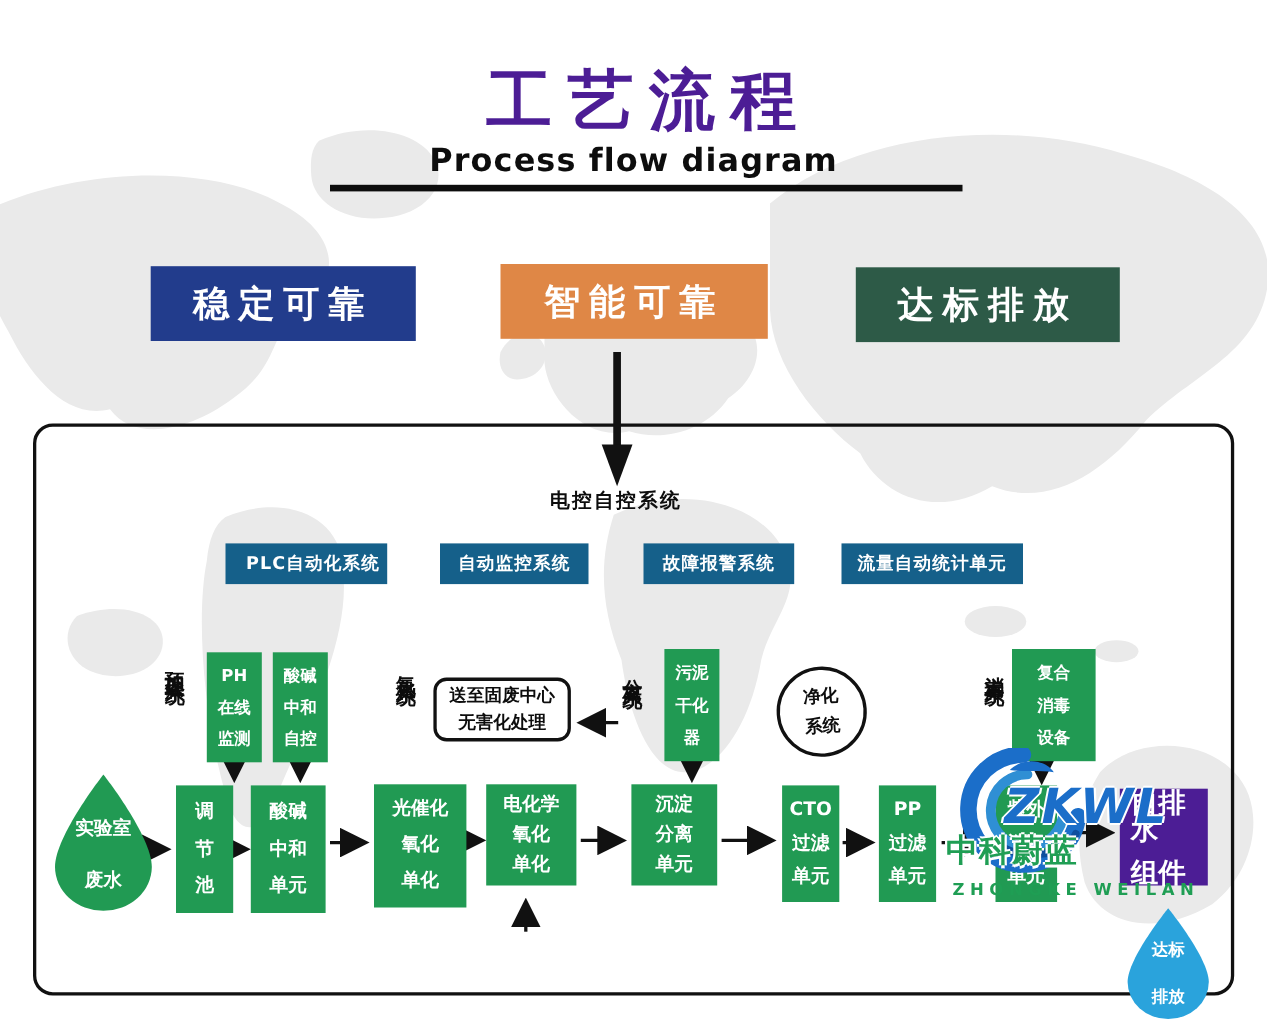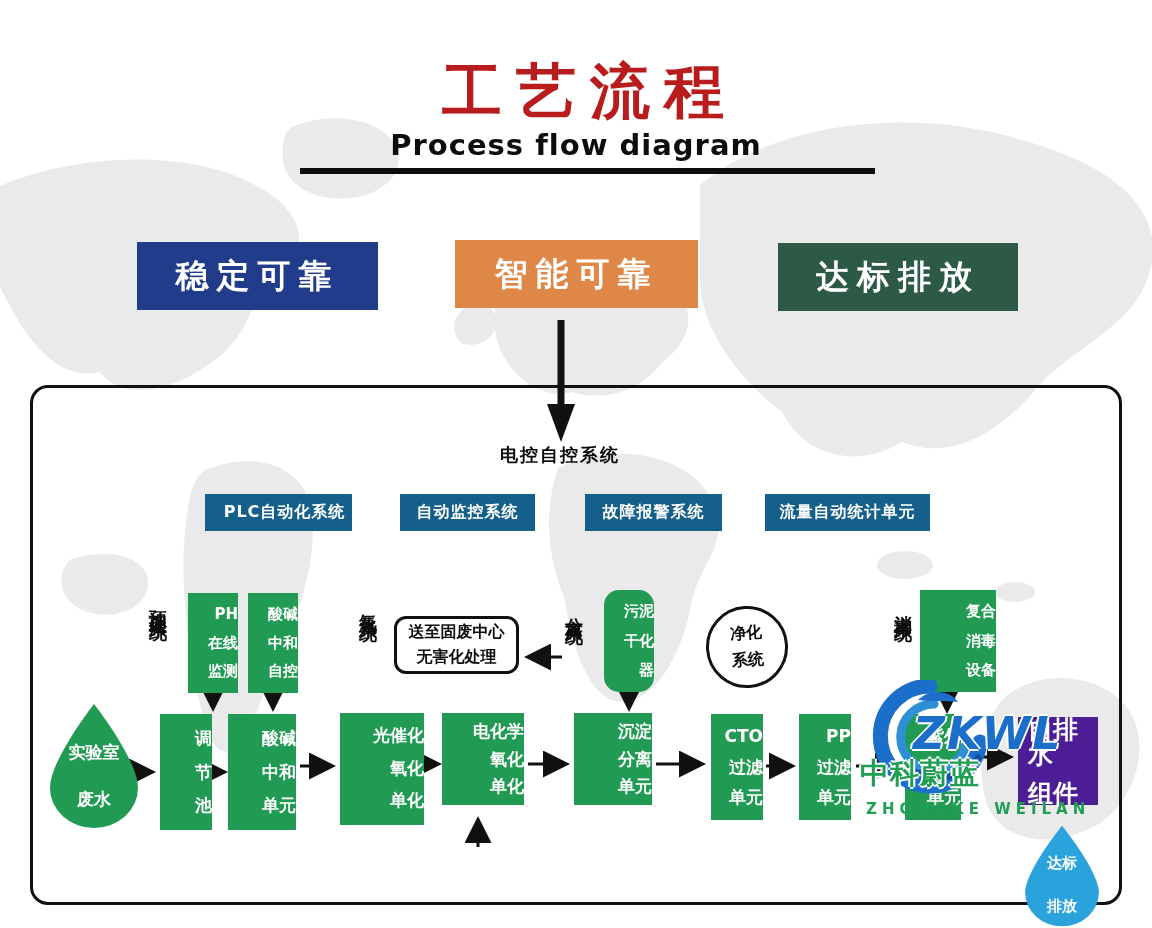--- a/index.html
+++ b/index.html
@@ -1,21 +1,21 @@
 <!DOCTYPE html>
 <html><head>
 <meta charset="utf-8">
 <style>
   * { margin:0; padding:0; box-sizing:border-box; }
   body { font-family:"DejaVu Sans", sans-serif; background:#fff; }
   .canvas { position:relative; width:1152px; height:928px; overflow:hidden; background:#fff; }
   .map-bg { position:absolute; left:0; top:0; z-index:0; }
 
   .title { position:absolute; left:0; top:52px; width:100%; text-align:center;
-           font-size:60px; font-weight:900; letter-spacing:14px; color:#b91c1c; z-index:2;padding-left:28px; }
+           font-size:60px; font-weight:900; letter-spacing:14px; color:#4c1d95; z-index:2;padding-left:28px; }
   .subtitle { position:absolute; left:0; top:128px; width:100%; text-align:center;
            font-size:29px; font-weight:800; letter-spacing:1px; color:#0d0d0d; z-index:2; }
   .title-underline { position:absolute; left:300px; top:168px; width:575px; height:6px;
            background:#0d0d0d; z-index:2; }
 
   .banner { position:absolute; height:68px; display:flex; align-items:center; justify-content:center;
            color:#fff; font-size:33px; font-weight:900; letter-spacing:8px; z-index:3; }
   .banner-blue   { left:137px; top:242px; width:241px; background:#223c8c; }
   .banner-orange { left:455px; top:240px; width:243px; background:#df8746; }
   .banner-green  { left:778px; top:243px; width:240px; background:#2d5a47;font-family:Liberation Mono, monospace; }
@@ -27,21 +27,21 @@
            font-size:18px; font-weight:900; letter-spacing:2px; color:#0d0d0d; z-index:6; }
 
   .sysbox { position:absolute; top:494px; height:37px; background:#15608a; color:#fff;
            display:flex; align-items:center; justify-content:center; font-size:16px;
            font-weight:900; letter-spacing:1px; z-index:6; }
 
   .vlabel { position:absolute; writing-mode:vertical-rl; text-orientation:upright;
            font-size:18px; font-weight:900; letter-spacing:3px; color:#0d0d0d; z-index:6; }
 
   .vbox { position:absolute; background:#219a53; color:#fff; display:flex; flex-direction:column;
-           align-items:flex-end; justify-content:space-evenly; text-align:center;
+           align-items:center; justify-content:space-evenly; text-align:center;
            font-weight:900; font-size:16px; z-index:10; line-height:1; }
   .hbox { position:absolute; background:#4c1d95; color:#fff; display:flex; flex-direction:column;
            align-items:flex-start; justify-content:center; gap:14px; padding-left:10px;
            font-weight:900; font-size:25px; z-index:10; line-height:1; }
 
   .note-box { position:absolute; left:394px; top:616px; width:125px; height:58px;
            border:3px solid #111; border-radius:12px; background:#fff; display:flex;
            flex-direction:column; align-items:center; justify-content:space-evenly;
            font-size:16px; font-weight:900; color:#0d0d0d; z-index:10; }
 
@@ -148,21 +148,21 @@
   <div class="vbox fs15" style="left:188px;top:593px;width:50px;height:100px;">
     <span>PH</span>
     <span>在线</span>
     <span>监测</span>
   </div>
   <div class="vbox fs15" style="left:248px;top:593px;width:50px;height:100px;">
     <span>酸碱</span>
     <span>中和</span>
     <span>自控</span>
   </div>
-  <div class="vbox fs15" style="left:604px;top:590px;width:50px;height:102px;border-radius:15px;">
+  <div class="vbox fs15" style="left:604px;top:590px;width:50px;height:102px;">
     <span>污泥</span>
     <span>干化</span>
     <span>器</span>
   </div>
   <div class="vbox fs15" style="left:920px;top:590px;width:76px;height:102px;">
     <span>复合</span>
     <span>消毒</span>
     <span>设备</span>
   </div>
 

